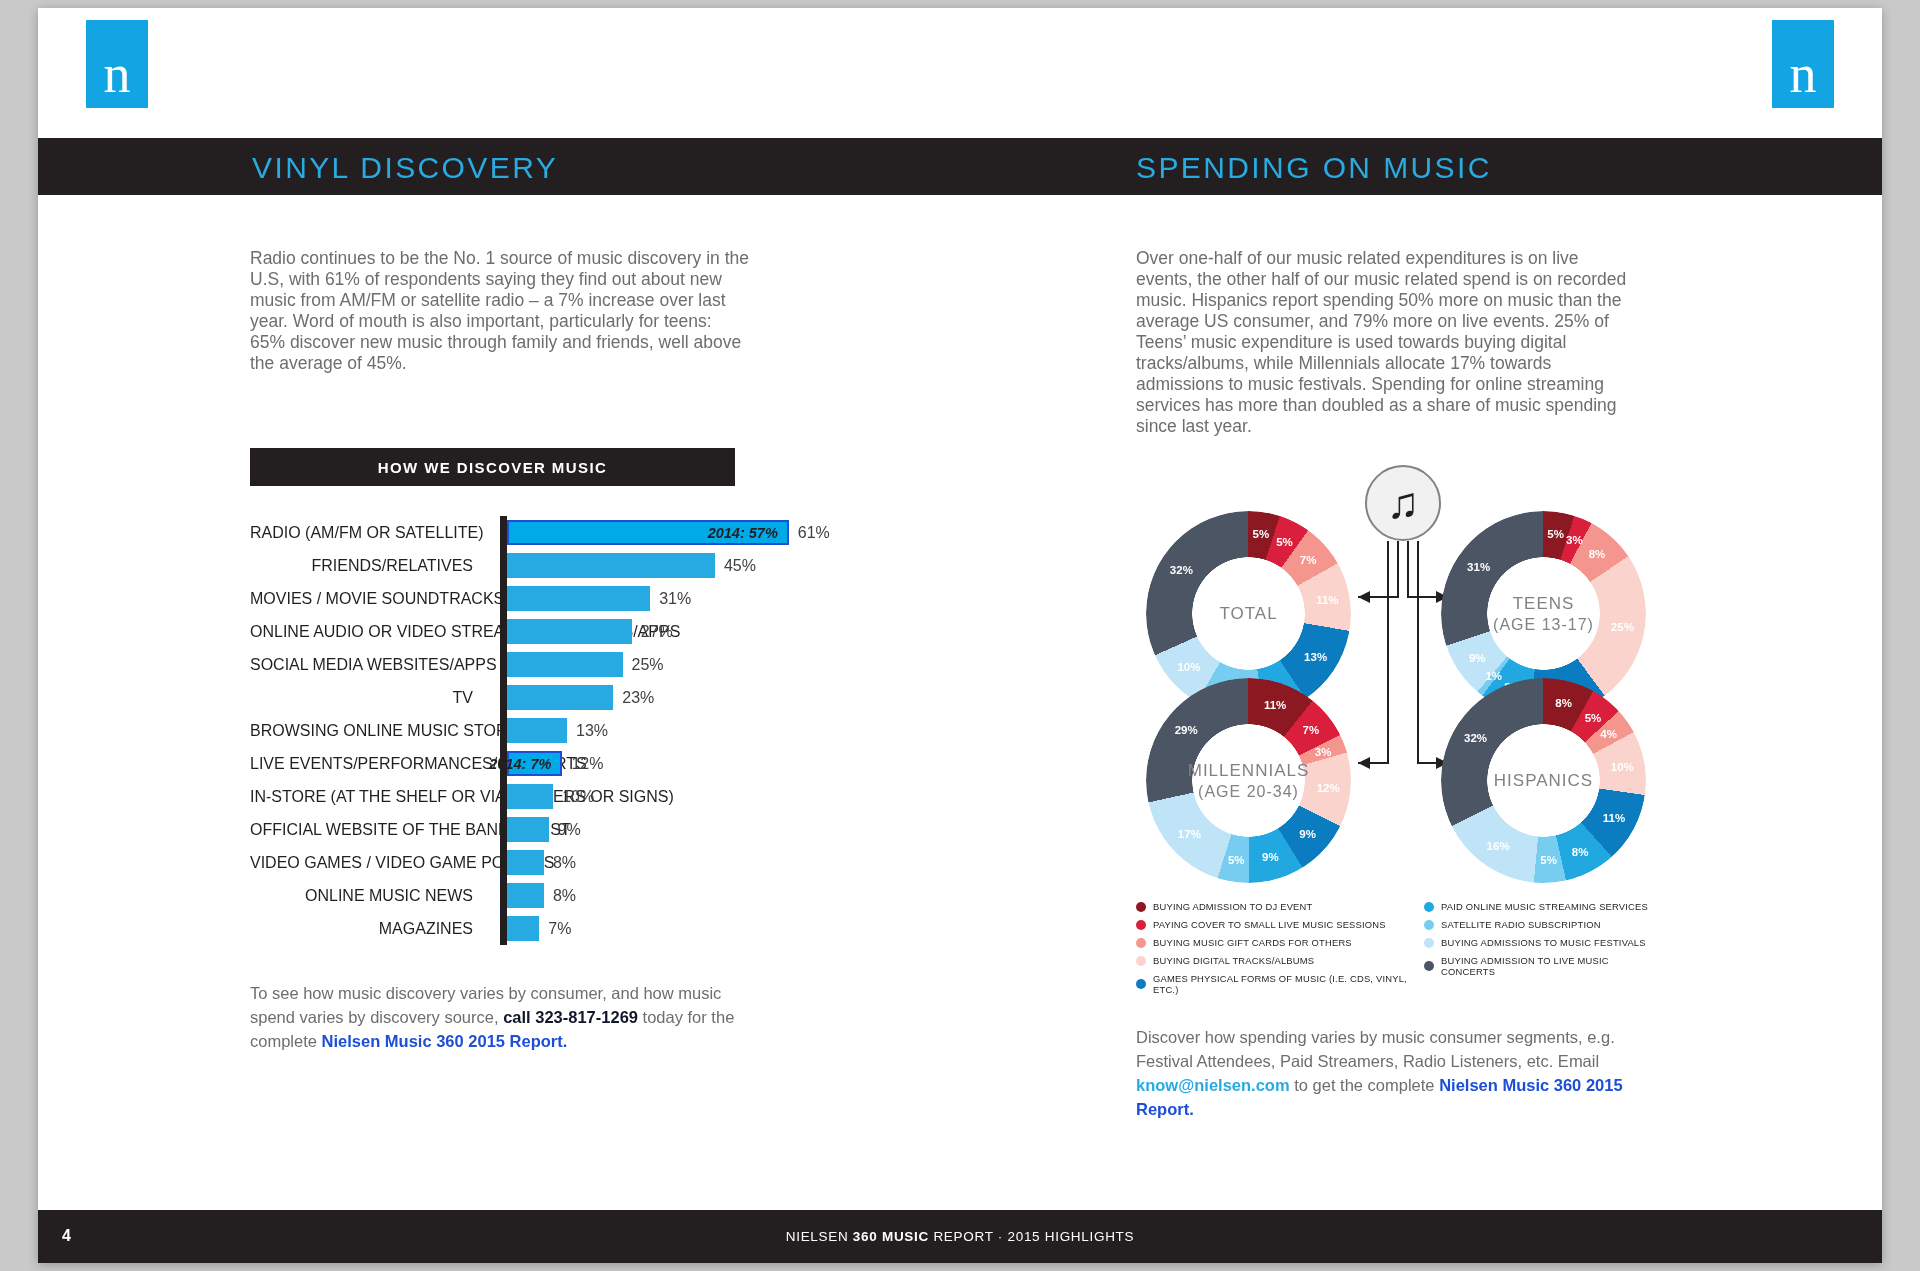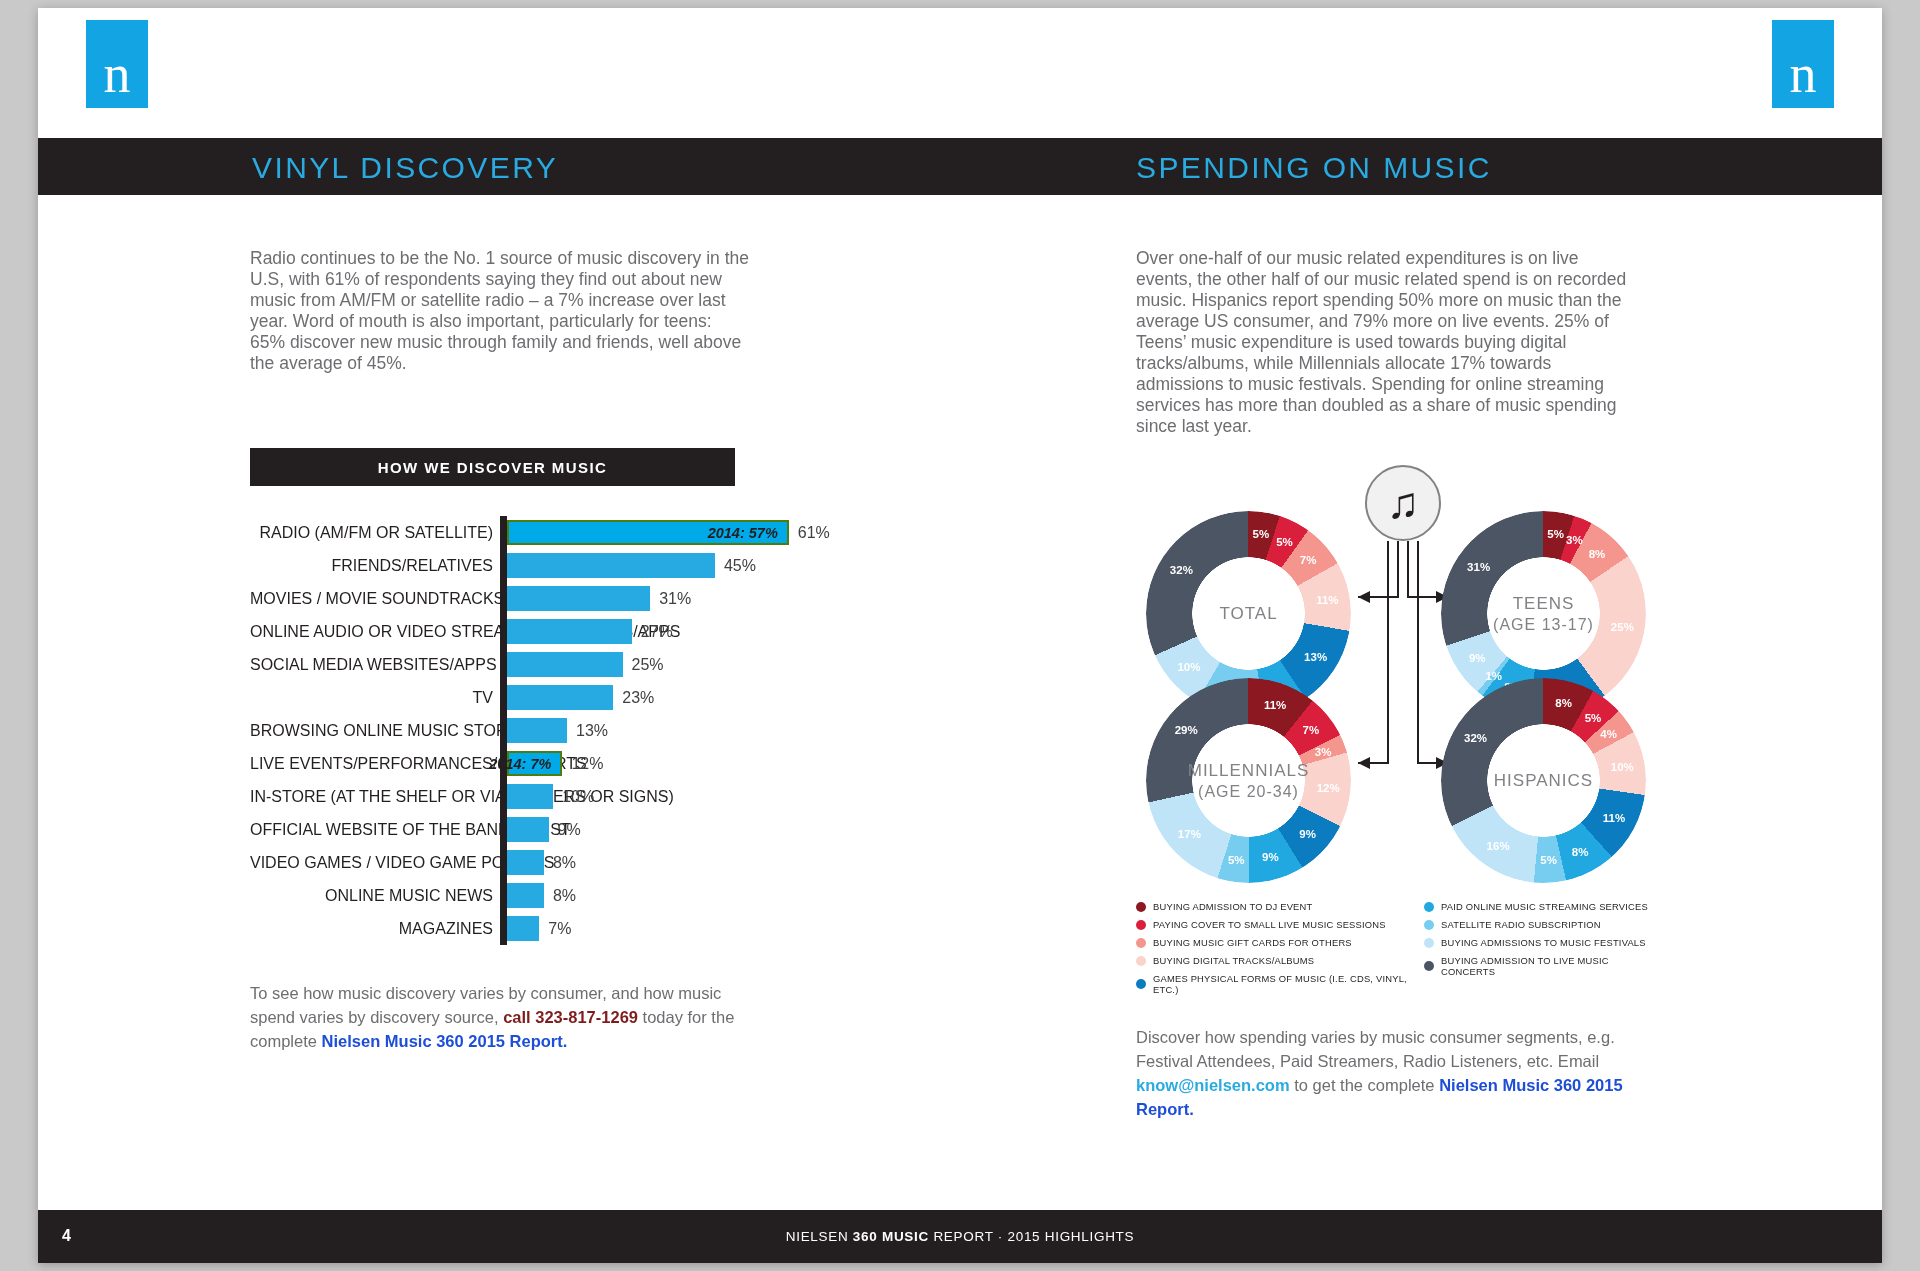--- a/index.html
+++ b/index.html
@@ -83,32 +83,32 @@
   }
   .brow {
     position: relative;
     height: 33px;
     display: flex;
     align-items: center;
   }
   .blabel {
     width: 250px;
     text-align: right;
-    padding-right: 7px;
+    padding-right: 27px;
     font-size: 16px;
     color: #231f20;
     white-space: nowrap;
   }
   .bbar-holder { position: relative; margin-left: 7px; display: flex; align-items: center; height: 100%; }
   .bbar {
     height: 25px;
     background: #27aae1;
     position: relative;
   }
-  .bbar.accent { background: #00a9e8; border: 2px solid #4d7c0f; }
+  .bbar.accent { background: #00a9e8; border: 2px solid #1d4ed8; }
   .bnote {
     position: absolute; right: 9px; top: 50%;
     transform: translateY(-50%);
     font-size: 14.5px;
     font-style: italic;
     font-weight: bold;
     color: #231f20;
     white-space: nowrap;
   }
   .bval {
@@ -119,21 +119,21 @@
   }
 
   .footnote {
     margin-top: 36px;
     color: #6d6e71;
     font-size: 16.5px;
     line-height: 24px;
     width: 500px;
   }
   .footnote b { color: #1d4ed8; }
-  .footnote .tel { color: #7f1d1d; font-weight: bold; }
+  .footnote .tel { color: #0f172a; font-weight: bold; }
   .footnote .mail { color: #29abe2; font-weight: bold; }
 
   
   .donut-area { position: relative; width: 520px; height: 430px; margin-top: 26px; }
   .donut { position: absolute; width: 205px; height: 205px; }
   .donut .ring {
     width: 100%; height: 100%; border-radius: 50%;
     -webkit-mask: radial-gradient(circle, transparent 56px, #000 56.5px);
             mask: radial-gradient(circle, transparent 56px, #000 56.5px);
   }

